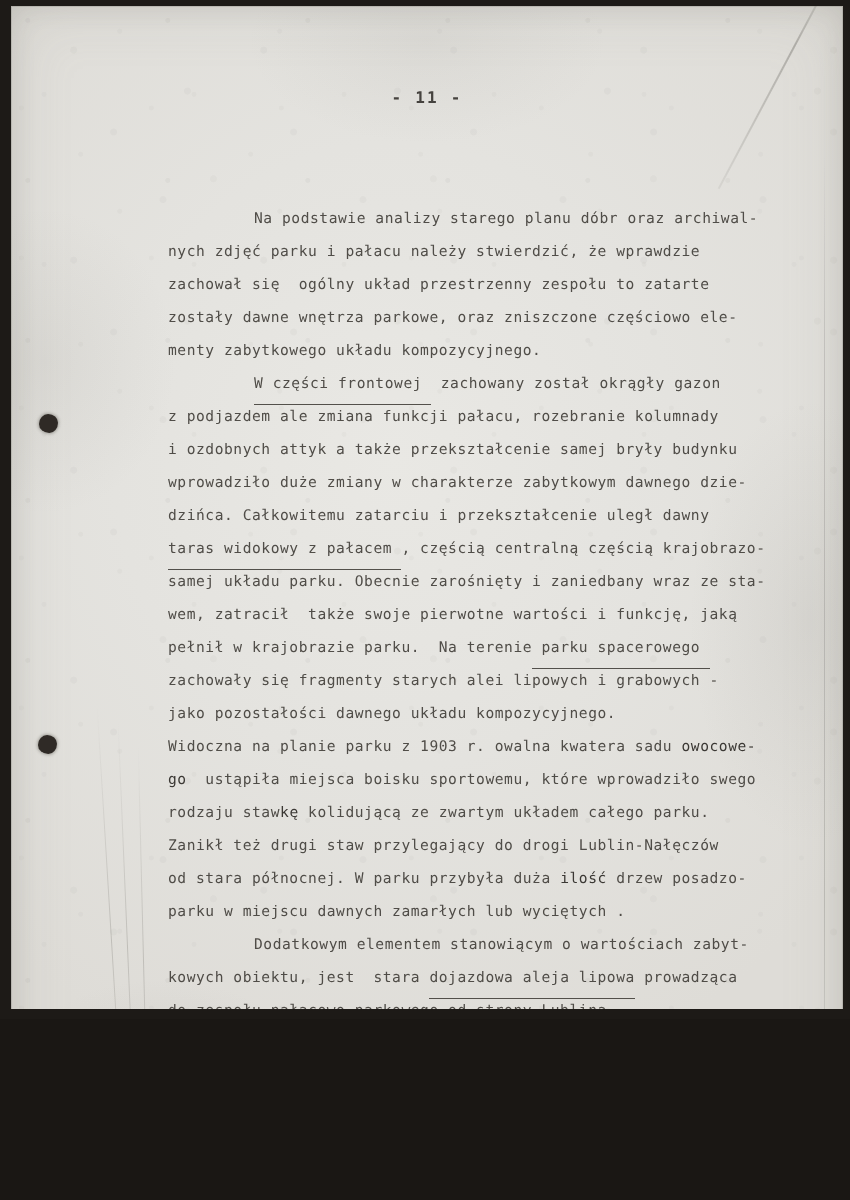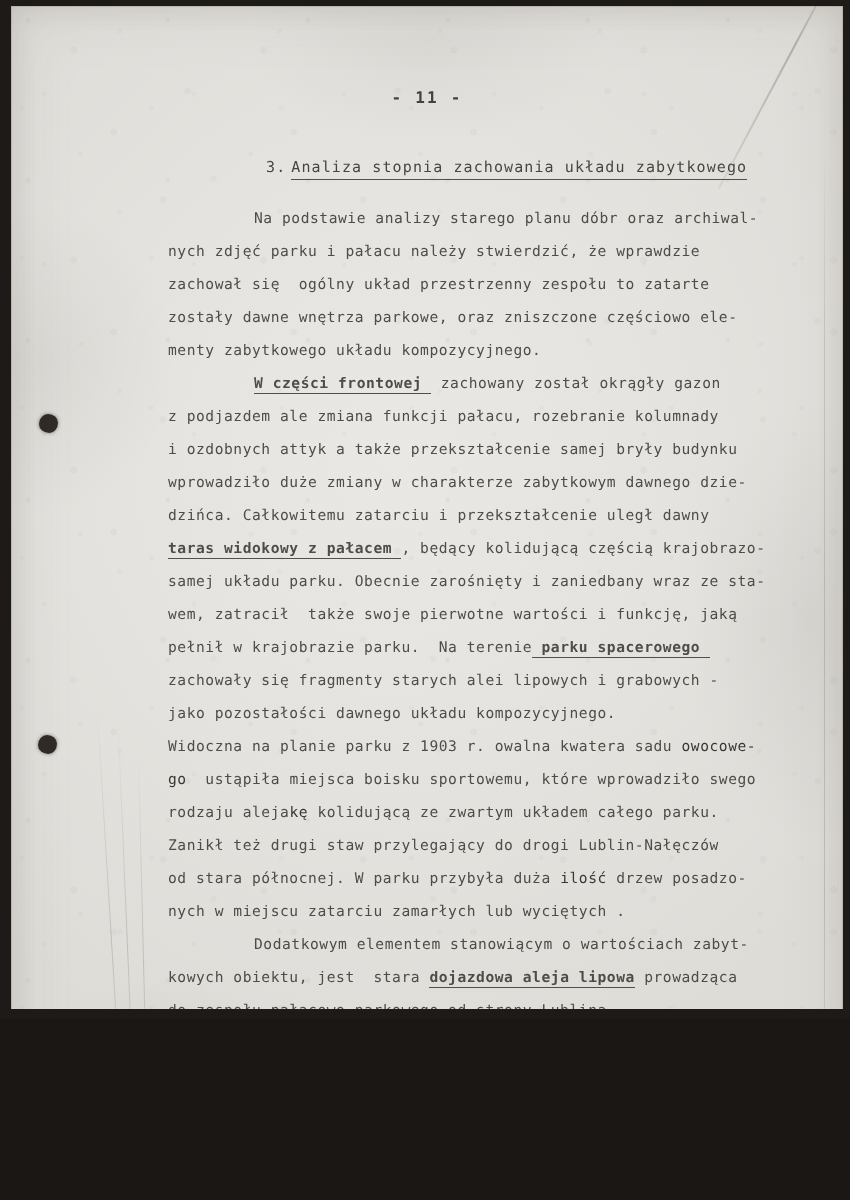--- a/index.html
+++ b/index.html
@@ -174,21 +174,21 @@
     left: 157px;
     width: 690px;
   }
   .line {
     height: 33px;
     font-size: 14.6px;
     line-height: 33px;
     letter-spacing: 0.55px;
   }
   .indent { padding-left: 86px; }
-  .u  { border-bottom: 1.4px solid #4d4a45; padding-bottom: 1px; font-weight: bold; }
+  .u  { border-bottom: 1.4px solid #4d4a45; padding-bottom: 12px; }
   .b  { font-weight: normal; color: #35322e; margin-top: 12px; }
 
   
   #content { filter: blur(0.18px); opacity: .96; }
 
   
   #edge-vignette {
     position: absolute;
     inset: 0;
     pointer-events: none;
@@ -220,47 +220,44 @@
     <div id="crease-tr"></div>
     <div id="crease-right"></div>
     <div class="crease-ll" id="crease-l1"></div>
     <div class="crease-ll" id="crease-l2"></div>
     <div class="crease-ll" id="crease-l3"></div>
 
     <div id="content">
 
       <div class="typed" id="page-number">- 11 -</div>
 
-      <div class="typed" id="section-heading">
-        <span class="num">3.</span><span class="ttl">Analiza stopnia zachowania układu zabytkowego</span>
-      </div>
 
       <div id="body-text">
           <div class="line typed indent"><span>Na podstawie analizy starego planu dóbr oraz archiwal-</span></div>
           <div class="line typed"><span>nych zdjęć parku i pałacu należy stwierdzić, że wprawdzie</span></div>
           <div class="line typed"><span>zachował się  ogólny układ przestrzenny zespołu to zatarte</span></div>
           <div class="line typed"><span>zostały dawne wnętrza parkowe, oraz zniszczone częściowo ele-</span></div>
           <div class="line typed"><span>menty zabytkowego układu kompozycyjnego.</span></div>
           <div class="line typed indent"><span class="u">W części frontowej </span><span> zachowany został okrągły gazon</span></div>
           <div class="line typed"><span>z podjazdem ale zmiana funkcji pałacu, rozebranie kolumnady</span></div>
           <div class="line typed"><span>i ozdobnych attyk a także przekształcenie samej bryły budynku</span></div>
           <div class="line typed"><span>wprowadziło duże zmiany w charakterze zabytkowym dawnego dzie-</span></div>
           <div class="line typed"><span>dzińca. Całkowitemu zatarciu i przekształcenie uległ dawny</span></div>
-          <div class="line typed"><span class="u">taras widokowy z pałacem </span><span>, będący kolidującą częścią krajobrazo-</span></div>
+          <div class="line typed"><span class="u">taras widokowy z pałacem </span><span>, częścią centralną częścią krajobrazo-</span></div>
           <div class="line typed"><span>samej układu parku. Obecnie zarośnięty i zaniedbany wraz ze sta-</span></div>
           <div class="line typed"><span>wem, zatracił  także swoje pierwotne wartości i funkcję, jaką</span></div>
           <div class="line typed"><span>pełnił w krajobrazie parku.  Na terenie</span><span class="u"> parku spacerowego </span></div>
           <div class="line typed"><span>zachowały się fragmenty starych alei lipowych i grabowych -</span></div>
           <div class="line typed"><span>jako pozostałości dawnego układu kompozycyjnego.</span></div>
           <div class="line typed"><span>Widoczna na planie parku z 1903 r. owalna kwatera sadu </span><span class="b">owocowe-</span></div>
           <div class="line typed"><span class="b">go</span><span>  ustąpiła miejsca boisku sportowemu, które wprowadziło swego</span></div>
-          <div class="line typed"><span>rodzaju aleja</span><span class="b">kę</span><span> kolidującą ze zwartym układem całego parku.</span></div>
+          <div class="line typed"><span>rodzaju staw</span><span class="b">kę</span><span> kolidującą ze zwartym układem całego parku.</span></div>
           <div class="line typed"><span>Zanikł też drugi staw przylegający do drogi Lublin-Nałęczów</span></div>
           <div class="line typed"><span>od stara północnej. W parku przybyła duża </span><span class="b">ilość</span><span> drzew posadzo-</span></div>
-          <div class="line typed"><span>nych w miejscu zatarciu zamarłych lub wyciętych .</span></div>
+          <div class="line typed"><span>parku w miejscu dawnych zamarłych lub wyciętych .</span></div>
           <div class="line typed indent"><span>Dodatkowym elementem stanowiącym o wartościach zabyt-</span></div>
           <div class="line typed"><span>kowych obiektu, jest  stara </span><span class="u">dojazdowa aleja lipowa</span><span> prowadząca</span></div>
           <div class="line typed"><span>do zespołu pałacowo-parkowego od strony Lublina.</span></div>
         </div>
     </div>
 
     <div id="punch-hole-top" class="punch-hole"></div>
     <div id="punch-hole-bottom" class="punch-hole"></div>
 
     <div id="edge-vignette"></div>

